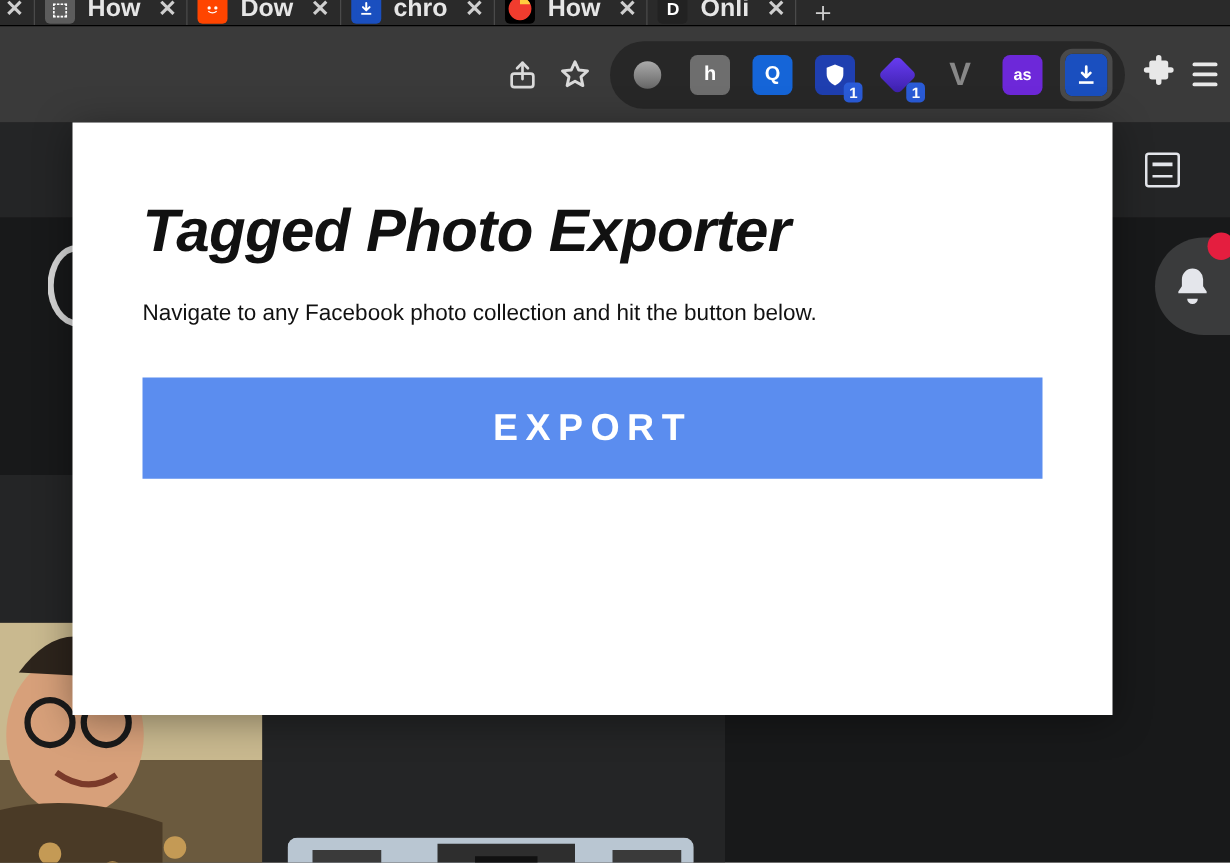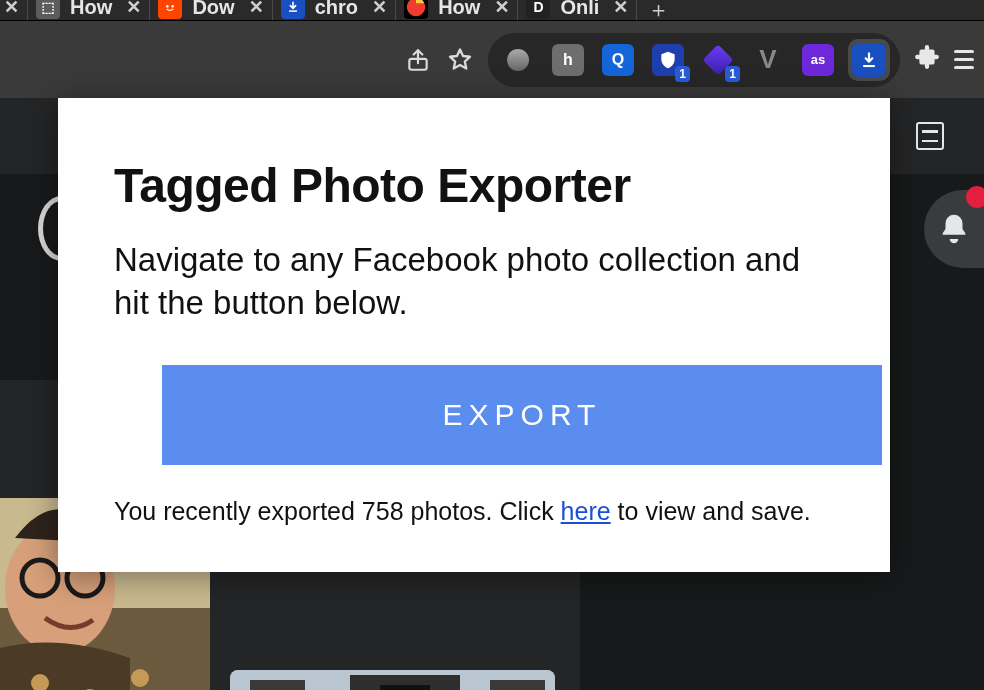--- a/index.html
+++ b/index.html
@@ -53,23 +53,23 @@
 
   .photos-area{ position:absolute; top:282px; left:0; right:0; bottom:0; background:#18191a; }
   .photos-inner{ position:absolute; top:98px; left:0; width:580px; bottom:0; background:#242526; border-top-right-radius:10px;}
   .thumb{ position:absolute; border-radius:8px; overflow:hidden; }
   .thumb svg{ width:100%; height:100%; display:block;}
   .t1{ left:0; top:118px; width:210px; height:245px; border-top-left-radius:0; border-bottom-left-radius:0;}
   .t2{ left:230px; top:290px; width:325px; height:75px; }
 
   
   .popup { position: absolute; left: 58px; top: 98px; width: 832px; height: 474px; background: #fff; box-shadow: 0 4px 30px rgba(0,0,0,.4); padding: 60px 56px 0 56px; }
-  .popup h1 { font-size: 48px; font-weight: 800; color: #111; letter-spacing: -0.5px; }
-  .popup p.desc { font-size: 33px; color: #111; margin-top: 26px; line-height: 1.3; }
-  .export-btn { display:block; width: 100%; margin-top: 40px; background: #5b8def; color: #fff; border:none; height: 100px; font-size: 30px; font-weight: 400; letter-spacing: 6px; cursor:pointer;margin-left:48px; }
+  .popup h1 { font-size: 48px; font-weight: 800; color: #111; letter-spacing: -0.5px; font-style: italic; }
+  .popup p.desc { font-size: 18px; color: #111; margin-top: 26px; line-height: 1.3; }
+  .export-btn { display:block; width: 100%; margin-top: 40px; background: #5b8def; color: #fff; border:none; height: 81px; font-size: 30px; font-weight: 700; letter-spacing: 6px; cursor:pointer; }
   .status { font-size: 25px; color:#111; margin-top: 32px; }
   .status a { color: #1a4fd6; text-decoration: underline; }
 </style>
 </head>
 <body>
 
 <div class="tabstrip">
   <div class="tab" style="padding-left:0;">
     <span class="tab-close">✕</span>
   </div>
@@ -220,16 +220,13 @@
       </svg>
     </div>
 
   </div>
 </div>
 
 <div class="popup">
   <h1>Tagged Photo Exporter</h1>
   <p class="desc">Navigate to any Facebook photo collection and hit the button below.</p>
   <button class="export-btn">EXPORT</button>
-  <p class="status">
-    <span>You recently exported </span><span>758</span><span> photos. Click </span><a href="#">here</a><span> to view and save.</span>
-  </p>
 </div>
 
 </body></html>

